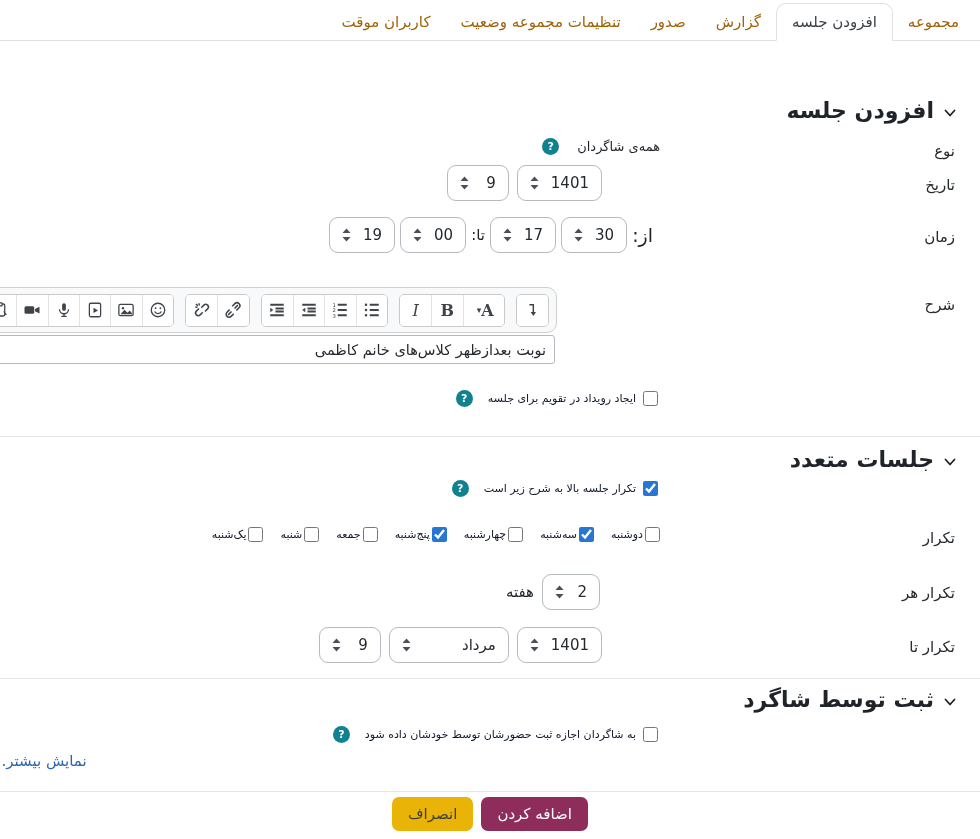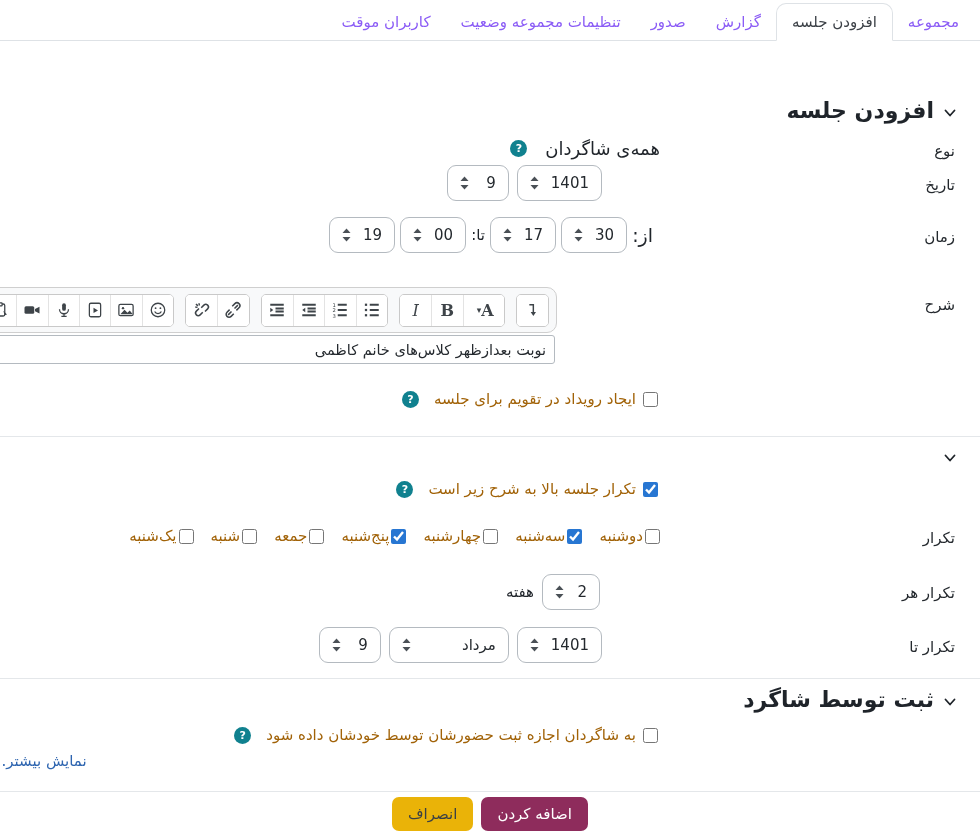--- a/index.html
+++ b/index.html
@@ -4,21 +4,21 @@
 <style>
   * { margin:0; padding:0; box-sizing:border-box; }
   html,body { background:#fff; }
   body { font-family:"DejaVu Sans", sans-serif; color:#1f242a; }
   .page { position:relative; width:980px; height:839px; overflow:hidden; background:#fff; direction:rtl; }
 
   
   .tabs { position:absolute; top:0; right:0; left:0; height:41px;
           border-bottom:1px solid #dee2e6; display:flex; align-items:flex-end;
           padding:0 6px 0 0; }
-  .tab { font-size:15px; color:#8b5cf6; padding:9px 15px; cursor:pointer; text-decoration:none;
+  .tab { font-size:15px; color:#a16207; padding:9px 15px; cursor:pointer; text-decoration:none;
          white-space:nowrap; }
   .tab.active { color:#3c4147; background:#fff; border:1px solid #dee2e6; border-bottom:1px solid #fff;
                 border-radius:10px 10px 0 0; margin-bottom:-1px; }
 
   
   .sec-heading { position:absolute; right:23px; display:flex; align-items:center; gap:9px;
                  font-size:22px; font-weight:bold; color:#1f242a; cursor:pointer; }
   .chev { display:inline-flex; margin-top:4px; }
 
   
@@ -30,21 +30,21 @@
           justify-content:center; flex:0 0 auto; cursor:pointer; }
 
   
   .sel { height:36px; border:1px solid #b4bac0; border-radius:9px; background:#fff;
          display:flex; align-items:center; justify-content:space-between; gap:12px;
          padding:0 12px; font-size:15px; color:#24292e; cursor:pointer; }
   .spin { display:inline-flex; flex:0 0 auto; }
 
   
   input[type=checkbox] { width:15px; height:15px; accent-color:#2776d2; cursor:pointer; flex:0 0 auto; }
-  .cb-label { font-size:15px; color:#a16207; }
+  .cb-label { font-size:11px; color:#0f172a; }
 
   
   .atto-toolbar { position:absolute; top:287px; left:-24px; right:423px; height:46px;
                   background:#f8f9fa; border:1px solid #cfcfcf; border-radius:10px;
                   direction:ltr; display:flex; align-items:center; gap:11px; padding:0 7px; }
   .tb-group { display:flex; background:#fff; border:1px solid #c9c9c9; border-radius:5px; overflow:hidden; }
   .tb-btn { width:32px; height:31px; display:flex; align-items:center; justify-content:center;
             border-left:1px solid #e3e3e3; cursor:pointer; background:#fff; color:#3e4449; }
   .tb-btn:first-child { border-left:none; }
   .tb-btn.wide { width:42px; }
@@ -90,21 +90,21 @@
     <span class="chev">
       <svg width="14" height="14" viewBox="0 0 14 14">
           <polyline points="2.5,4.5 7,9.5 11.5,4.5" fill="none" stroke="#1f242a" stroke-width="1.8" stroke-linecap="round" stroke-linejoin="round"></polyline>
         </svg>
     </span>
     <span>افزودن جلسه</span>
   </div>
 
   <span class="row-label" style="top:142px">نوع</span>
   <div class="ctrl" style="top:138px; right:320px; gap:18px">
-    <span style="font-size:18px">همه‌ی شاگردان</span>
+    <span style="font-size:13px">همه‌ی شاگردان</span>
     <span class="help">?</span>
   </div>
 
   <span class="row-label" style="top:176px">تاریخ</span>
   <div class="ctrl" style="top:165px; right:378px; gap:8px">
     <div class="sel" style="min-width:66px">
       <span>1401</span>
       <span class="spin">
         <svg width="9" height="14" viewBox="0 0 9 14">
             <polygon points="4.5,0.5 8.5,5 0.5,5" fill="#4a5056"></polygon>
@@ -306,20 +306,21 @@
   </div>
 
   <div class="divider" style="top:436px"></div>
 
   <div class="sec-heading" style="top:447px">
     <span class="chev">
       <svg width="14" height="14" viewBox="0 0 14 14">
           <polyline points="2.5,4.5 7,9.5 11.5,4.5" fill="none" stroke="#1f242a" stroke-width="1.8" stroke-linecap="round" stroke-linejoin="round"></polyline>
         </svg>
     </span>
+    <span>جلسات متعدد</span>
   </div>
 
   <div class="ctrl" style="top:480px; right:322px; gap:7px">
     <input type="checkbox" checked="" style="">
     <span class="cb-label">تکرار جلسه بالا به شرح زیر است</span>
     <span class="help" style="margin-right:8px">?</span>
   </div>
 
   <span class="row-label" style="top:529px">تکرار</span>
   <div class="days" style="top:527px; right:320px">

